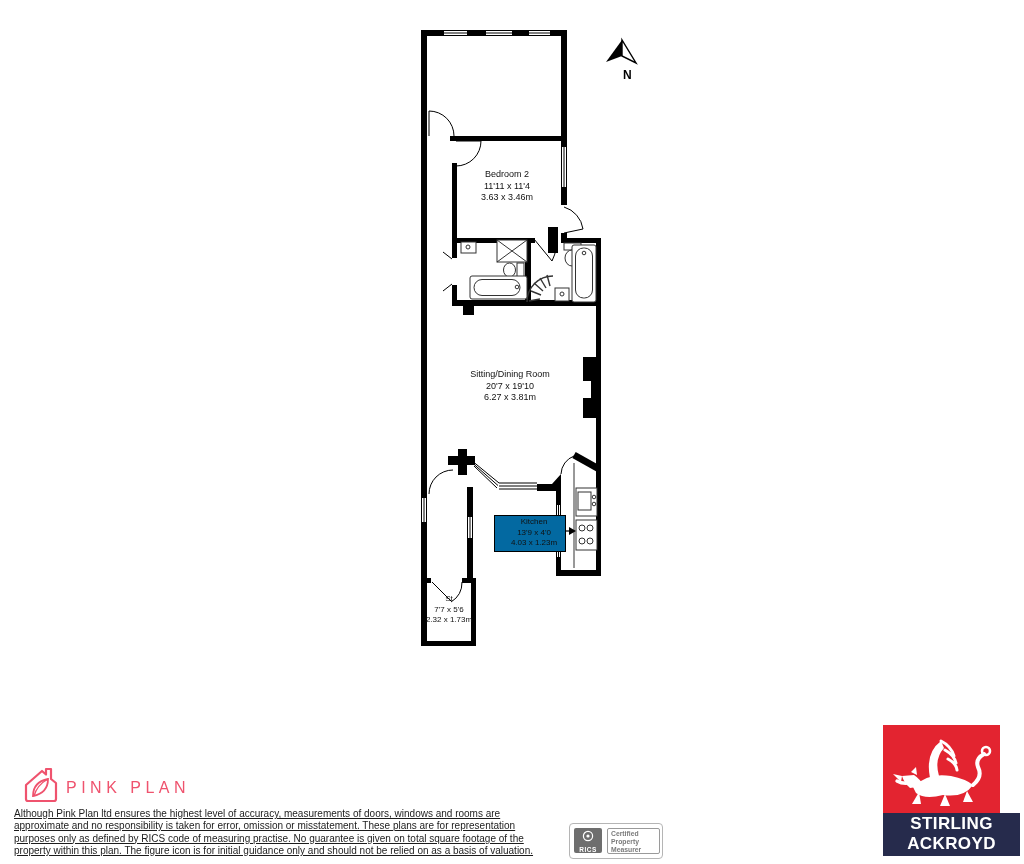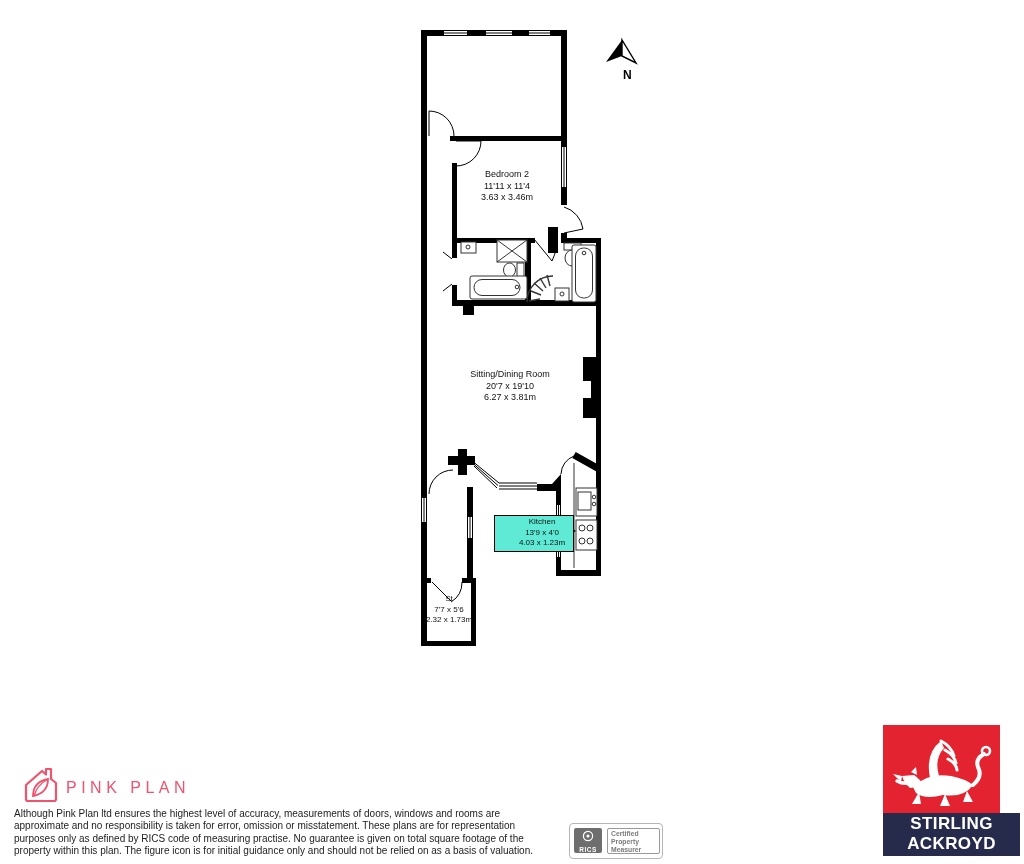--- a/index.html
+++ b/index.html
@@ -2,21 +2,21 @@
 <html><head>
 <meta charset="utf-8">
 <style>
   html,body{margin:0;padding:0;background:#fff;}
   #page{position:relative;width:1024px;height:864px;background:#ffffff;overflow:hidden;
         font-family:"Liberation Sans", sans-serif;}
   .abs{position:absolute;}
   #title{left:0;top:1px;width:1024px;text-align:center;font-size:13.5px;font-weight:bold;color:#111;}
   .room-label{text-align:center;font-size:9px;line-height:11.6px;color:#111;}
   .room-label.small{font-size:8px;line-height:10.5px;}
-  #kitchen-label{border:1px solid #000;background:#5eead4;padding:1px 0 2px 16px;}
+  #kitchen-label{border:1px solid #000;background:#0369a1;padding:1px 0 2px 8px;}
   #floor-label{text-align:center;font-size:15.5px;color:#222;}
   #plan-svg{left:0;top:0;}
   
   #brand-text{font-size:16px;letter-spacing:4.5px;color:#ef536e;font-weight:500;}
   #disclaimer{font-size:10px;line-height:12.3px;color:#1c1c1c;white-space:pre-line;width:560px;}
   #rics-badge{width:92px;height:34px;border:1.5px solid #b5b5b5;border-radius:4px;background:#fff;}
   #rics-box{left:4px;top:3.5px;width:28px;height:25px;background:#6e6e6e;border-radius:2px;text-align:center;}
   #rics-label{font-size:6.5px;font-weight:bold;color:#fff;letter-spacing:.5px;margin-top:-1px;}
   #rics-text{left:37px;top:3.5px;width:48px;height:23px;border:1px solid #9a9a9a;border-radius:2px;
              font-size:6.8px;font-weight:bold;color:#7a7a7a;line-height:8.1px;padding:1px 0 0 3px;white-space:pre-line;}
@@ -222,21 +222,21 @@
   </div>
 
 
   <svg class="abs" style="left:22px;top:758px;" width="40" height="48" viewBox="0 0 40 48">
     <path d="M4 27 L20 13 L24 16.5 L24 11 L29 11 L29 21 L34 25 L34 41 Q34 43 32 43 L6 43 Q4 43 4 41 Z" fill="none" stroke="#ef536e" stroke-width="2.2" stroke-linejoin="round"></path>
     <path d="M11 38 Q11 24 26 21 Q26 35 11 38 Z" fill="none" stroke="#ef536e" stroke-width="1.8"></path>
     <path d="M26 21 Q15 27 12 38" fill="none" stroke="#ef536e" stroke-width="1.4"></path>
   </svg>
   <div class="abs" id="brand-text" style="left:66px;top:779px;">PINK PLAN</div>
 
-  <div class="abs" id="disclaimer" style="left:14px;top:808px;">Although Pink Plan ltd ensures the highest level of accuracy, measurements of doors, windows and rooms are
+  <div class="abs" id="disclaimer" style="left:14px;top:808px;text-decoration:underline;">Although Pink Plan ltd ensures the highest level of accuracy, measurements of doors, windows and rooms are
 approximate and no responsibility is taken for error, omission or misstatement. These plans are for representation
 purposes only as defined by RICS code of measuring practise. No guarantee is given on total square footage of the
 property within this plan. The figure icon is for initial guidance only and should not be relied on as a basis of valuation.</div>
 
   <div class="abs" id="rics-badge" style="left:569px;top:823px;">
     <div class="abs" id="rics-box">
       <svg width="14" height="13" viewBox="0 0 14 13" style="margin-top:2px;">
         <circle cx="7" cy="6" r="4.6" fill="none" stroke="#fff" stroke-width="1.2"></circle>
         <circle cx="7" cy="6" r="1.6" fill="#fff"></circle>
       </svg>

